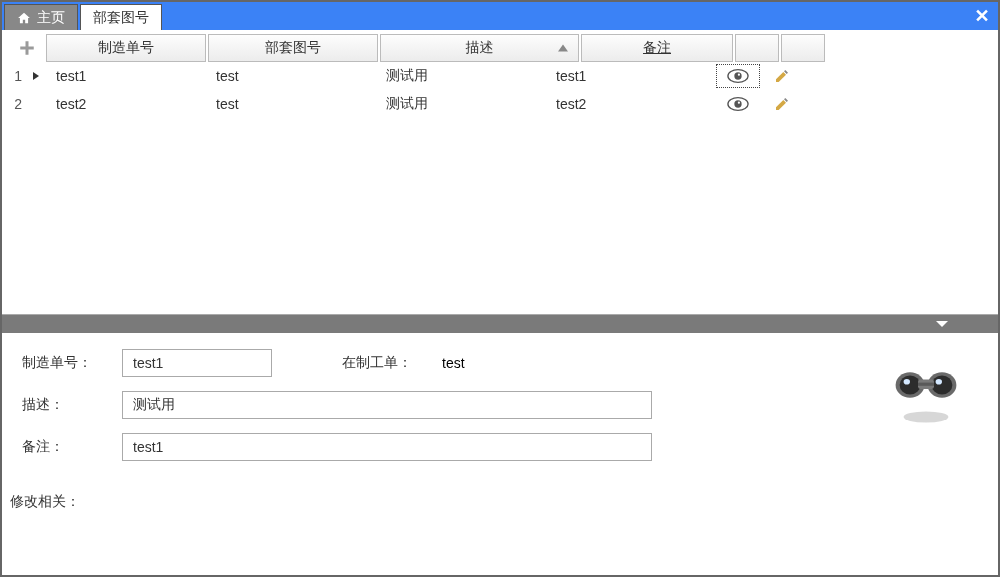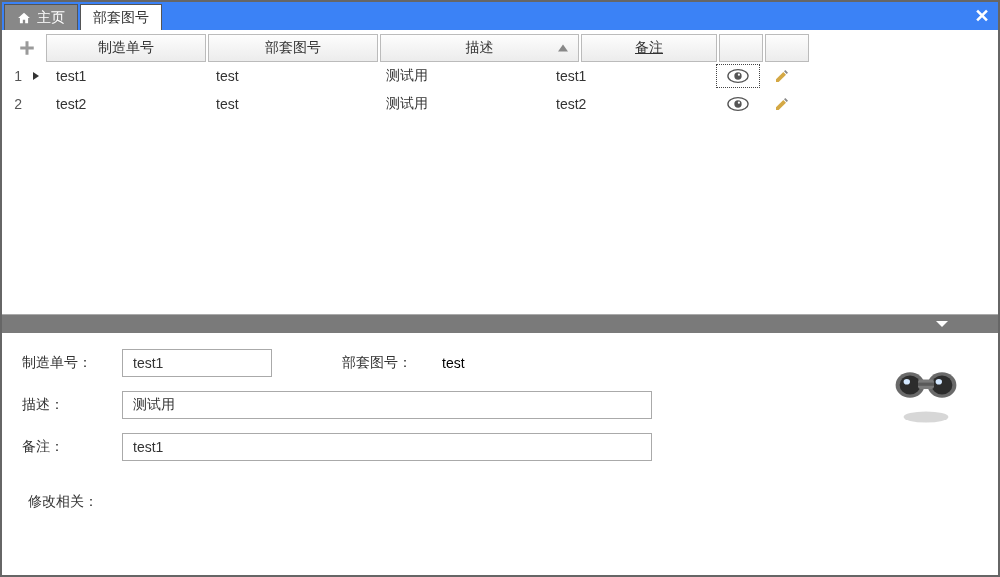--- a/index.html
+++ b/index.html
@@ -90,21 +90,21 @@
       right: 10px;
       top: 50%;
       transform: translateY(-50%);
       border-left: 5px solid transparent;
       border-right: 5px solid transparent;
       border-bottom: 7px solid #888;
     }
     .w1 { width: 160px; }
     .w2 { width: 170px; }
     .w3 { width: 199px; }
-    .w4 { width: 136px; text-decoration: underline; }
+    .w4 { width: 152px; text-decoration: underline; }
     .wicon { width: 44px; }
     .grid-row {
       display: flex;
       height: 28px;
       align-items: center;
       padding-left: 6px;
       color: #333;
     }
     .rownum {
       width: 18px;
@@ -182,21 +182,21 @@
       position: absolute;
       right: 32px;
       top: 16px;
       width: 80px;
       height: 80px;
       cursor: pointer;
     }
     .binoculars svg { width: 100%; height: 100%; }
     .modify-label {
       position: absolute;
-      left: 26px;
+      left: 8px;
       bottom: 14px;
       color: #333;
       font-size: 14px;
     }
   </style>
 </head>
 <body>
 
 <div class="tab-bar">
   <div class="tab">
@@ -284,21 +284,21 @@
     </div>
   </div>
 </div>
 
 <div class="divider-bar"></div>
 
 <div class="detail-panel">
   <div class="form-row">
     <div class="form-label">制造单号：</div>
     <input class="text-input" style="width: 150px;" value="test1">
-    <div class="form-label" style="width:90px; margin-left:60px;">部套图号：</div>
+    <div class="form-label" style="width:90px; margin-left:60px;">在制工单：</div>
     <div>test</div>
   </div>
   <div class="form-row">
     <div class="form-label">描述：</div>
     <input class="text-input" style="width: 530px;" value="测试用">
   </div>
   <div class="form-row">
     <div class="form-label">备注：</div>
     <input class="text-input" style="width: 530px;" value="test1">
   </div>

